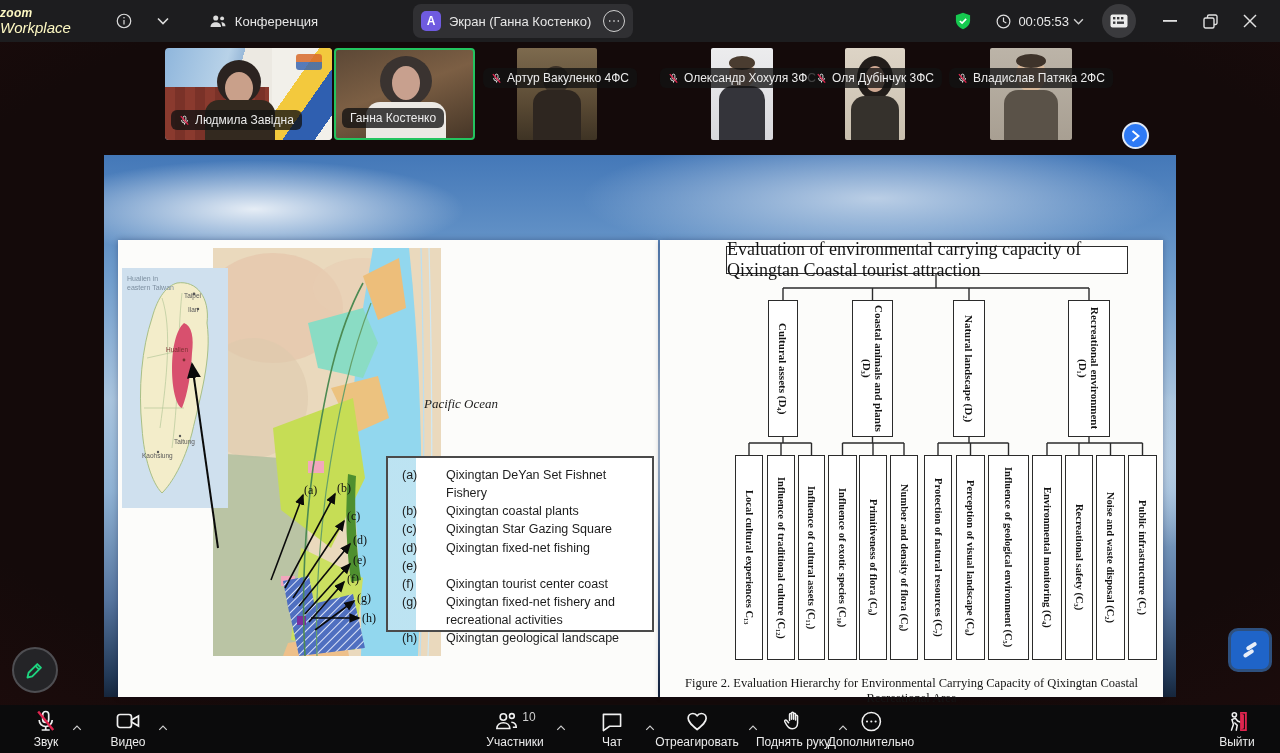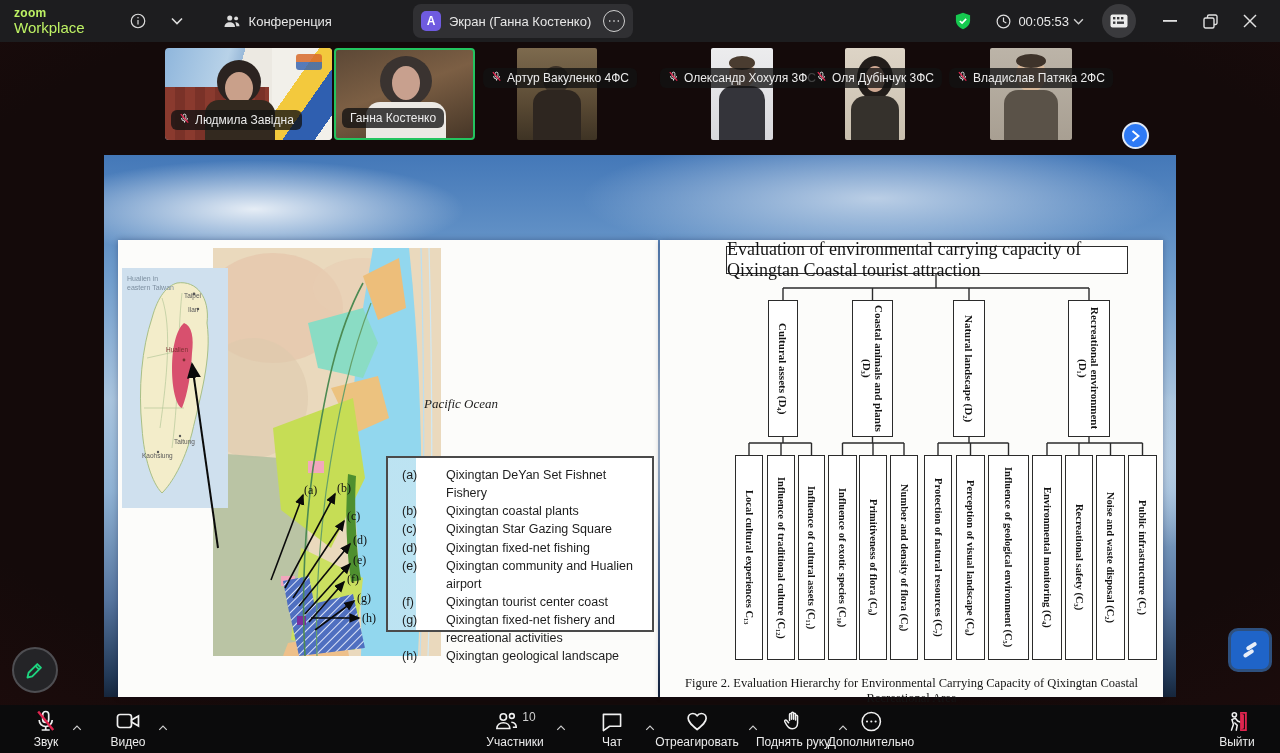--- a/index.html
+++ b/index.html
@@ -2,21 +2,21 @@
 <html><head>
 <meta charset="utf-8">
 <style>
   * { margin:0; padding:0; box-sizing:border-box; }
   html,body { width:1280px; height:753px; background:#000; overflow:hidden; }
   body { font-family:"Liberation Sans", sans-serif; position:relative; }
   .abs { position:absolute; }
 
   
   #topbar { position:absolute; left:0; top:0; width:1280px; height:42px; background:#1d1d1f; display:flex; align-items:center; }
-  .zoom-logo { margin-left:14px; color:#bef264; line-height:1; }
+  .zoom-logo { color:#fef9c3; line-height:1;font-style:italic; }
   .zoom-logo .l1 { font-size:12px; font-weight:bold; letter-spacing:.3px; }
   .zoom-logo .l2 { font-size:15px; margin-top:1px; }
   .tb-icon { color:#dcdcdc; display:flex; align-items:center; justify-content:center; }
   .info-btn { margin-left:44px; }
   .chev-btn { margin-left:24px; }
   .tab { display:flex; align-items:center; gap:8px; color:#e6e6e6; font-size:13px; }
   .tab-conf { margin-left:40px; }
   .tab-screen { position:absolute; left:413px; top:4px; height:34px; width:220px; background:#303033; border-radius:8px; padding:0 8px; }
   .avatar-a { width:20px; height:20px; border-radius:5px; background:#6f5be0; color:#fff; font-size:12px; font-weight:bold; display:flex; align-items:center; justify-content:center; }
   .tab-more { margin-left:auto; width:22px; height:22px; border:1.5px solid #cfcfcf; border-radius:50%; color:#cfcfcf; font-size:13px; display:flex; align-items:center; justify-content:center; line-height:0; }
@@ -43,21 +43,21 @@
     background:linear-gradient(180deg,#d86a2a 50%,#3a66b0 50%); opacity:.85; }
   .tile2 { left:334px; width:141px; background:linear-gradient(160deg,#5c4836 0%,#7c5f44 45%,#463627 100%); border:2px solid #23c45f; }
   .sil-head { position:absolute; border-radius:50%; }
   .sil-body { position:absolute; border-radius:14px 14px 0 0; }
   .thumb { position:absolute; top:6px; height:92px; overflow:hidden; border-radius:2px; }
   .thumb3 { left:517px; width:80px; background:linear-gradient(180deg,#7d6a4e,#5a4a34 60%,#3e3324); }
   .thumb4 { left:711px; width:62px; background:linear-gradient(180deg,#ececee,#d8d8dc); }
   .thumb5 { left:845px; width:60px; background:linear-gradient(180deg,#ddd4c6,#c9bfae); }
   .thumb6 { left:990px; width:82px; background:linear-gradient(180deg,#bcb4a8,#a89f92); }
   .nameplate { position:absolute; bottom:10px; background:rgba(18,18,18,.78); border-radius:6px;
-    padding:3px 8px; color:#ececec; font-size:12px; display:flex; align-items:flex-start; gap:5px; white-space:nowrap; }
+    padding:3px 8px; color:#ececec; font-size:12px; display:flex; align-items:center; gap:5px; white-space:nowrap; }
   .np-left { left:6px; }
   .np-center { transform:translateX(-50%); }
   .next-btn { position:absolute; left:1122px; top:80px; width:27px; height:27px; border-radius:50%;
     background:#2e7af5; border:2px solid #dfe8f5; color:#fff; display:flex; align-items:center; justify-content:center; }
 
   
   #slide { position:absolute; left:104px; top:113px; width:1072px; height:542px;
     background:
       radial-gradient(ellipse 300px 70px at 14% 10%, rgba(255,255,255,.85), transparent 70%),
       radial-gradient(ellipse 420px 90px at 72% 8%, rgba(255,255,255,.6), transparent 70%),
@@ -399,21 +399,20 @@
         <div class="legend-row">
             <span>(c)</span>
             <span class="txt">Qixingtan Star Gazing Square</span>
           </div>
         <div class="legend-row">
             <span>(d)</span>
             <span class="txt">Qixingtan fixed-net fishing</span>
           </div>
         <div class="legend-row">
             <span>(e)</span>
-            <span class="txt">Qixingtan community and Hualien airport</span>
           </div>
         <div class="legend-row">
             <span>(f)</span>
             <span class="txt">Qixingtan tourist center coast</span>
           </div>
         <div class="legend-row">
             <span>(g)</span>
             <span class="txt">Qixingtan fixed-net fishery and recreational activities</span>
           </div>
         <div class="legend-row">

